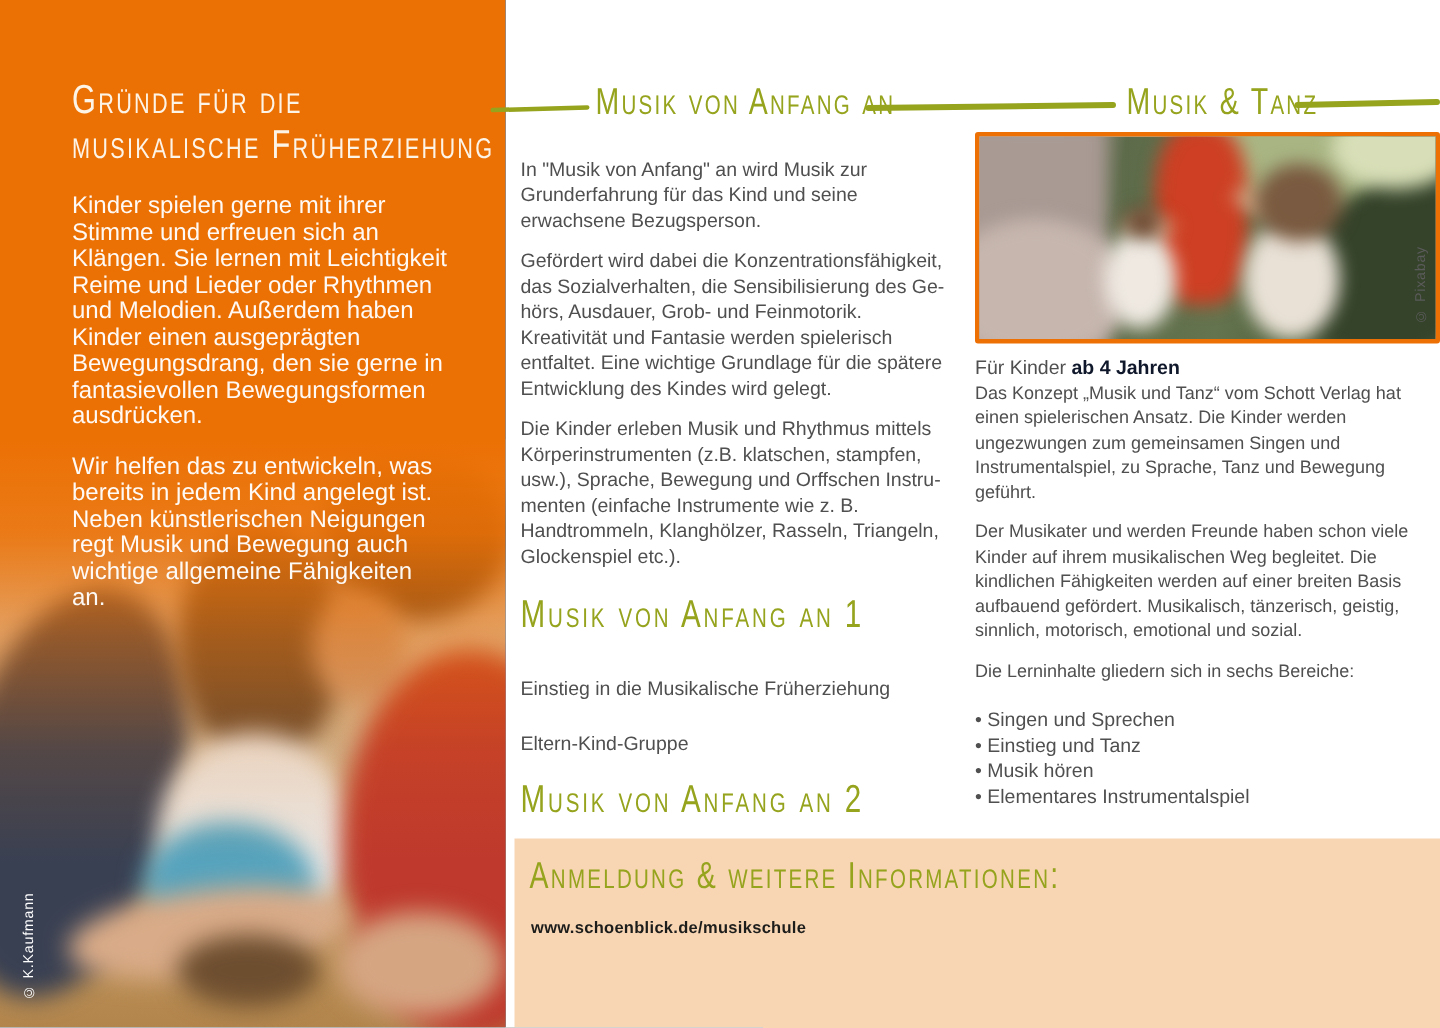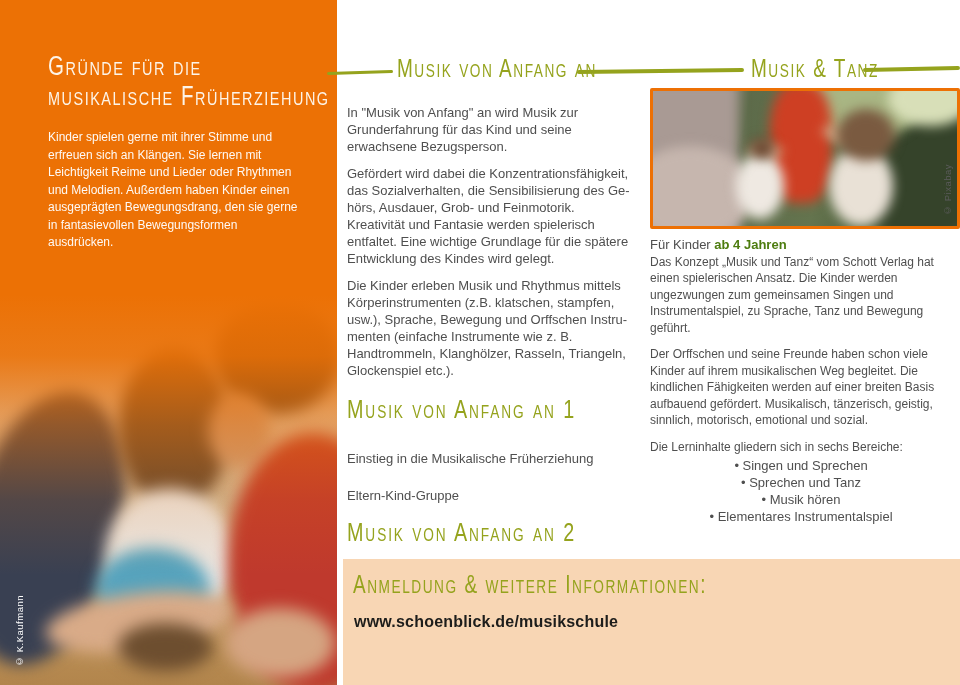--- a/index.html
+++ b/index.html
@@ -24,21 +24,21 @@
   .ls-adult-red{left:228px;top:140px;width:170px;height:260px;background:#bf392d;}
   .ls-blue{left:95px;top:255px;width:115px;height:85px;background:#56a3bd;}
   .ls-arm{left:45px;top:300px;width:190px;height:58px;background:#d9ab88;transform:rotate(-7deg);}
   .ls-frog{left:118px;top:330px;width:95px;height:48px;background:#6d4e2f;}
   .ls-hand{left:225px;top:315px;width:110px;height:70px;background:#d5a582;}
   .left-overlay{position:absolute;left:0;top:0;width:337px;height:685px;
      background:linear-gradient(180deg,#ec7105 0%,#ec7105 43%,rgba(236,113,5,.9) 52%,
                 rgba(236,113,5,.5) 62%,rgba(236,113,5,.15) 73%,rgba(236,113,5,0) 84%);}
   .left-content{position:absolute;left:48px;top:52px;width:252px;}
   .left-heading{color:#fdf4e8;font-size:27px;}
-  .left-content p{color:rgba(255,255,255,.96);font-size:12px;line-height:17.5px;margin:0 0 16px 0;
+  .left-content p{color:rgba(255,255,255,.96);font-size:16px;line-height:17.5px;margin:0 0 16px 0;
                   hyphens:manual;}
   .left-content p:first-of-type{margin-top:18px;}
   .credit-vert{position:absolute;writing-mode:vertical-rl;transform:rotate(180deg);
                font-size:9.5px;letter-spacing:.5px;}
   .credit-left{left:14px;bottom:18px;color:#ffffff;}
 
   
   .band-line{position:absolute;background:#95a31d;border-radius:4px;}
   .line-a{left:327px;top:71px;width:66px;height:3px;transform:rotate(-1.6deg);}
   .line-b{left:577px;top:69px;width:167px;height:4px;transform:rotate(-.7deg);}
@@ -46,26 +46,26 @@
   .green-heading{color:#95a31d;}
   .band-h1{position:absolute;left:397px;top:55px;font-size:25px;}
   .band-h2{position:absolute;left:751px;top:55px;font-size:25px;}
 
   
   .mid{position:absolute;left:347px;top:104px;width:289px;}
   .mid p{font-size:13px;line-height:17px;margin:0 0 10px 0;hyphens:manual;}
   .course-heading{font-size:26px;letter-spacing:2.5px;margin:6px 0 6px 0;}
   .course p{margin-bottom:2px;margin-top:20px;}
   .course{margin-bottom:8px;}
-  b{color:#4d7c0f;}
+  b{color:#0f172a;}
 
   
   .footer{position:absolute;left:343px;top:559px;width:617px;height:126px;background:#f8d6b4;}
   .footer-heading{position:absolute;left:10px;top:12px;font-size:25px;}
-  .footer-site{position:absolute;left:11px;top:54px;font-size:16px;font-weight:bold;color:#1d1d1b;
+  .footer-site{position:absolute;left:11px;top:54px;font-size:11px;font-weight:bold;color:#1d1d1b;
                letter-spacing:.2px;}
 
   
   .right{position:absolute;left:650px;top:88px;width:310px;}
   .photo{position:relative;width:310px;height:141px;border:3px solid #ed7004;border-radius:2px;
          box-sizing:border-box;overflow:hidden;
          background:linear-gradient(100deg,#93857c 0%,#9b8d85 16%,#5d6b4a 30%,#64744e 55%,#4c5c3a 78%,#5d6d48 100%);}
   .photo .blob{filter:blur(6px);}
   .rs-path{left:-15px;top:-10px;width:100px;height:160px;background:#a99a94;border-radius:0;}
   .rs-path-light{left:-25px;top:55px;width:125px;height:95px;background:#c6b6ae;}
@@ -76,21 +76,21 @@
   .rs-arm1{left:96px;top:54px;width:34px;height:13px;background:#d8a987;filter:blur(3px);}
   .rs-arm2{left:168px;top:38px;width:34px;height:13px;background:#d8a987;filter:blur(3px);transform:rotate(24deg);}
   .rs-toddler{left:83px;top:62px;width:48px;height:66px;background:#efe9e2;filter:blur(4px);}
   .rs-toddler-hair{left:97px;top:47px;width:24px;height:21px;background:#6d4a33;filter:blur(3px);}
   .rs-girl-dress{left:176px;top:55px;width:64px;height:80px;background:#e9e1d6;filter:blur(4px);}
   .rs-girl-hair{left:184px;top:18px;width:58px;height:52px;background:#7a5a40;filter:blur(4px);}
   .credit-photo{right:4px;bottom:10px;color:#5b5b5b;position:absolute;}
   .right-text{margin-top:8px;width:302px;}
   .right-text p{font-size:12px;line-height:16.5px;margin:0 0 10px 0;hyphens:manual;}
   .age-line{font-size:13px;line-height:16.5px;}
-  ul.learn-list{list-style:none;margin:2px 0 0 0;padding:0;text-align:center;}
+  ul.learn-list{list-style:none;margin:2px 0 0 0;padding:0;}
   ul.learn-list li{font-size:13px;line-height:17px;}
   ul.learn-list li::before{content:"• ";}
 </style>
 </head>
 <body>
 
 <div class="page">
 
   <div class="left-panel">
     <div class="left-scene">
@@ -103,20 +103,21 @@
       <div class="blob ls-blue"></div>
       <div class="blob ls-arm"></div>
       <div class="blob ls-frog"></div>
       <div class="blob ls-hand"></div>
     </div>
     <div class="left-overlay"></div>
     <div class="left-content">
       <div class="script left-heading">Gründe für die</div>
       <div class="script left-heading">musikalische Früherziehung</div>
       <p>Kinder spielen gerne mit ihrer Stimme und erfreuen sich an Klängen. Sie lernen mit Leichtigkeit Reime und Lieder oder Rhyth­men und Melodien. Außerdem haben Kinder einen ausgeprägten Bewegungsdrang, den sie gerne in fantasievollen Bewegungsformen ausdrücken.</p>
+      <p>Wir helfen das zu entwickeln, was bereits in jedem Kind angelegt ist. Neben künst­lerischen Neigungen regt Musik und Bewegung auch wichtige allgemeine Fähigkeiten an.</p>
     </div>
     <div class="credit-vert credit-left">© K.Kaufmann</div>
   </div>
 
   <div class="band-line line-a"></div>
   <div class="script green-heading band-h1">Musik von Anfang an</div>
   <div class="band-line line-b"></div>
   <div class="script green-heading band-h2">Musik &amp; Tanz</div>
   <div class="band-line line-c"></div>
 
@@ -151,25 +152,25 @@
       <div class="blob rs-arm2"></div>
       <div class="blob rs-toddler"></div>
       <div class="blob rs-toddler-hair"></div>
       <div class="blob rs-girl-dress"></div>
       <div class="blob rs-girl-hair"></div>
       <div class="credit-vert credit-photo">© Pixabay</div>
     </div>
     <div class="right-text">
       <div class="age-line"><span>Für Kinder </span><b>ab 4 Jahren</b></div>
       <p>Das Konzept „Musik und Tanz“ vom Schott Verlag hat einen spielerischen Ansatz. Die Kin­der werden ungezwungen zum gemeinsamen Singen und Instrumentalspiel, zu Sprache, Tanz und Bewegung geführt.</p>
-      <p>Der Orffschen und seine Freunde haben schon viele Kinder auf ihrem musikalischen Weg be­gleitet. Die kindlichen Fähigkeiten werden auf einer breiten Basis aufbauend gefördert. Musi­kalisch, tänzerisch, geistig, sinnlich, motorisch, emotional und sozial.</p>
-      <p style="margin-bottom:2px">Die Lerninhalte gliedern sich in sechs Bereiche:</p>
+      <p>Der Musikater und werden Freunde haben schon viele Kinder auf ihrem musikalischen Weg be­gleitet. Die kindlichen Fähigkeiten werden auf einer breiten Basis aufbauend gefördert. Musi­kalisch, tänzerisch, geistig, sinnlich, motorisch, emotional und sozial.</p>
+      <p style="margin-bottom:16px">Die Lerninhalte gliedern sich in sechs Bereiche:</p>
       <ul class="learn-list">
           <li>Singen und Sprechen</li>
-          <li>Sprechen und Tanz</li>
+          <li>Einstieg und Tanz</li>
           <li>Musik hören</li>
           <li>Elementares Instrumentalspiel</li>
         </ul>
     </div>
   </div>
 
   <div class="footer">
     <div class="script green-heading footer-heading">Anmeldung &amp; weitere Informationen:</div>
     <div class="footer-site">www.schoenblick.de/musikschule</div>
   </div>

